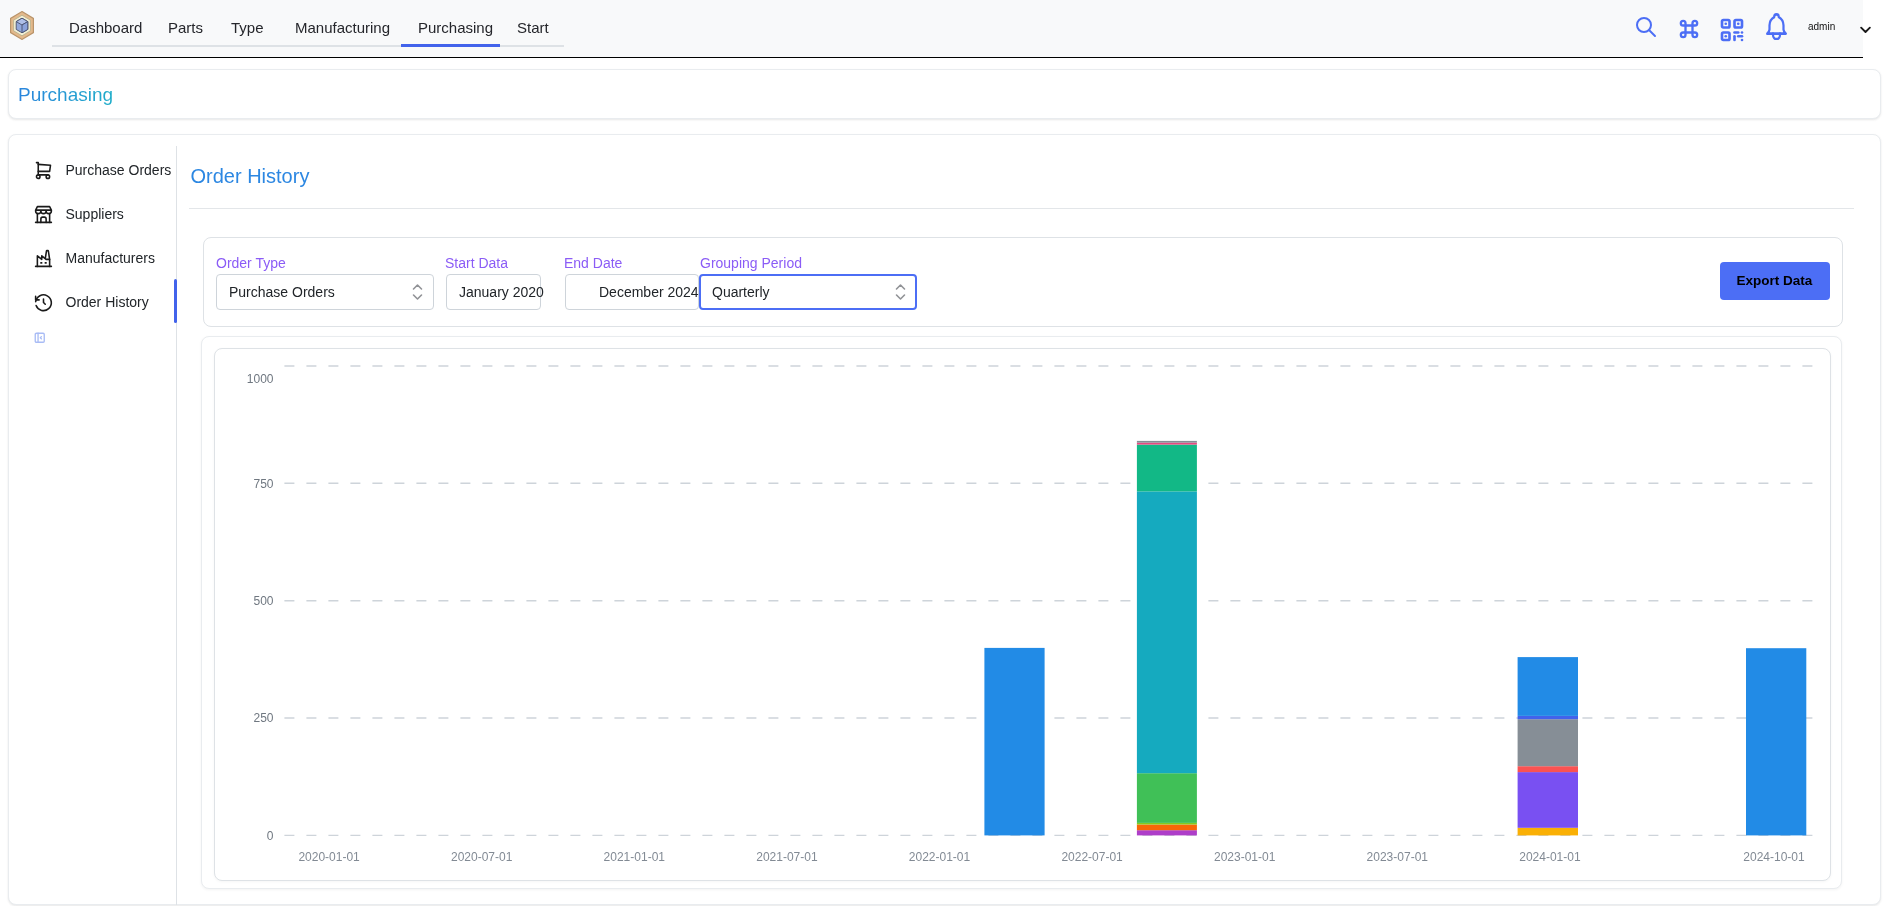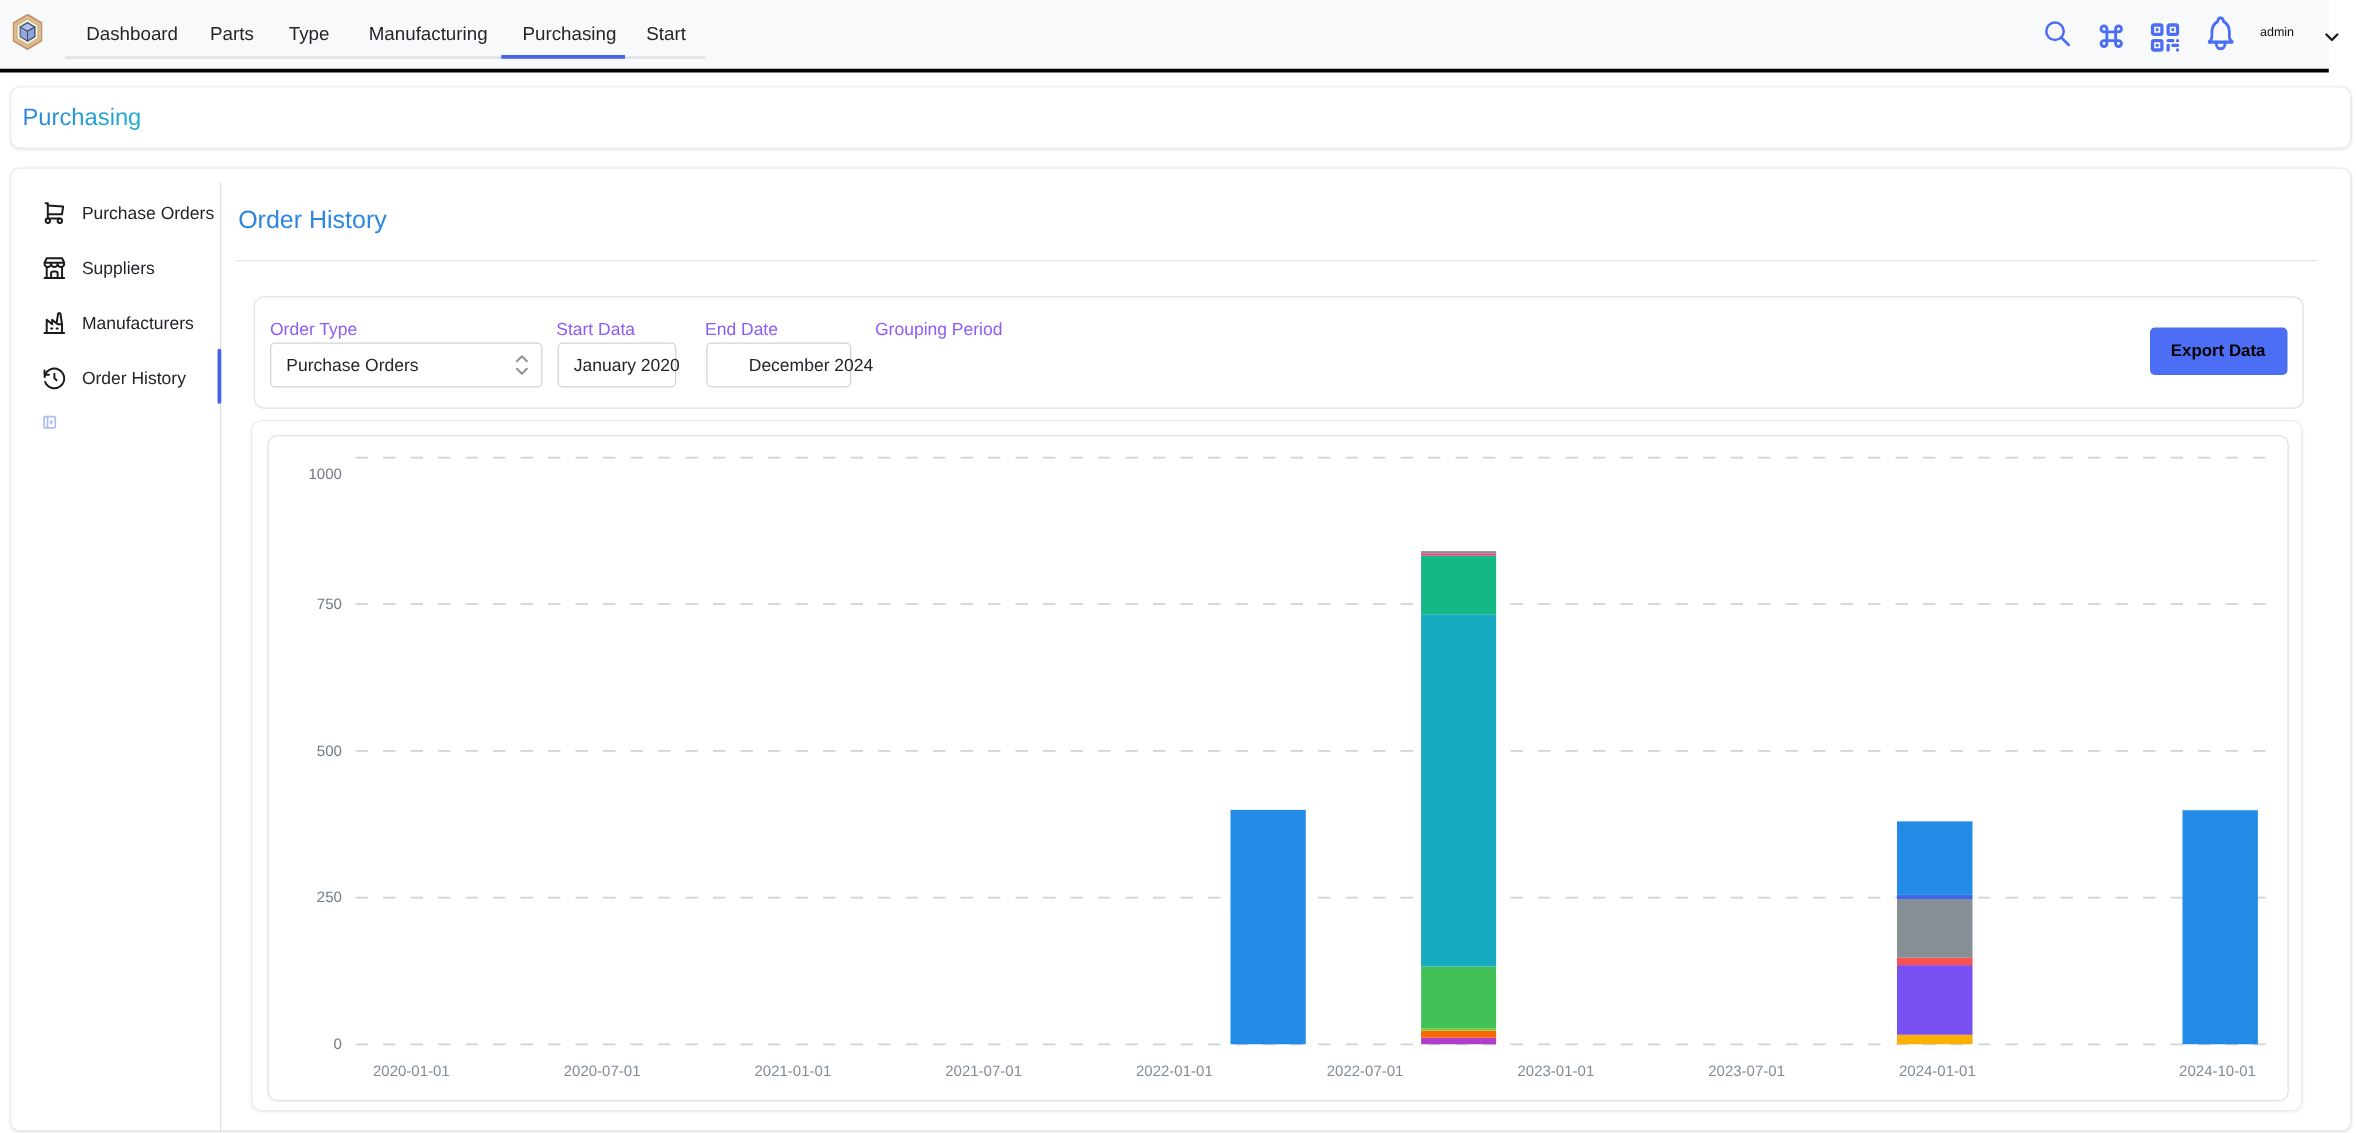--- a/index.html
+++ b/index.html
@@ -1,20 +1,20 @@
 <!DOCTYPE html>
 <html><head>
 <meta charset="utf-8">
 <style>
 * { margin:0; padding:0; box-sizing:border-box; }
 html,body { width:1885px; height:906px; overflow:hidden; background:#fff;
   font-family:"Liberation Sans", sans-serif; }
 .abs { position:absolute; }
 #header { position:absolute; left:0; top:0; width:1863px; height:58px;
-  background:#f8f9fa; border-bottom:3px solid #000000; }
+  background:#f8f9fa; border-bottom:1px solid #000000; }
 .tab { position:absolute; top:19px; font-size:15px; color:#25262b; }
 #tabline { position:absolute; left:52px; top:45px; width:512px; height:2px; background:#dee2e6; }
 #tabactive { position:absolute; left:401px; top:44.4px; width:99px; height:2.8px; background:#4263eb; }
 #admin { position:absolute; left:1808px; top:21px; font-size:10px; color:#111; }
 .card { position:absolute; background:#fff; border:1px solid #e9ecef; border-radius:8px;
   box-shadow:0 1px 3px rgba(0,0,0,0.05), 0 1px 2px rgba(0,0,0,0.05); }
 #crumb { left:7.5px; top:69px; width:1873px; height:50px; }
 #crumbtext { position:absolute; left:9.5px; top:13.5px; font-size:19px;
   background:linear-gradient(90deg,#2b85dd,#1fadc9);
   -webkit-background-clip:text; background-clip:text; color:transparent; }
@@ -143,22 +143,28 @@
     <span class="flabel" style="left:12px">Order Type</span>
     <div class="finput" style="left:12px; width:218px;">Purchase Orders
       <svg style="position:absolute; right:10px;" width="11" height="18" viewBox="0 0 11 18" fill="none" stroke="#909296" stroke-width="1.6" stroke-linecap="round" stroke-linejoin="round">
         <path d="M1.5 6l4 -4l4 4"></path>
           <path d="M1.5 12l4 4l4 -4"></path>
       </svg>
     </div>
     <span class="flabel" style="left:241px">Start Data</span>
     <div class="finput" style="left:242px; width:95px;">January 2020</div>
     <span class="flabel" style="left:360px">End Date</span>
-    <div class="finput" style="left:361px; width:116px;padding-left:33px;">December 2024</div>
+    <div class="finput" style="left:361px; width:134px;padding-left:33px;">December 2024</div>
     <span class="flabel" style="left:496px">Grouping Period</span>
+    <div class="finput" style="left:495px; width:218px; border:2px solid #4c6ef5; padding-left:11px;">Quarterly
+      <svg style="position:absolute; right:9px;" width="11" height="18" viewBox="0 0 11 18" fill="none" stroke="#909296" stroke-width="1.6" stroke-linecap="round" stroke-linejoin="round">
+        <path d="M1.5 6l4 -4l4 4"></path>
+          <path d="M1.5 12l4 4l4 -4"></path>
+      </svg>
+    </div>
     <div id="expbtn">Export Data</div>
   </div>
 
   <div id="chartouter"></div>
   <div id="chartcard"></div>
   <svg class="abs" style="left:201px; top:209px" width="1622" height="537" viewBox="0 0 1622 537" font-family="Liberation Sans, sans-serif">
 
     <g stroke="#ced4da" stroke-width="1.4" stroke-dasharray="10 12">
       <line x1="74.4" y1="22" x2="1609" y2="22"></line>
       <line x1="74.4" y1="139.3" x2="1609" y2="139.3"></line>

